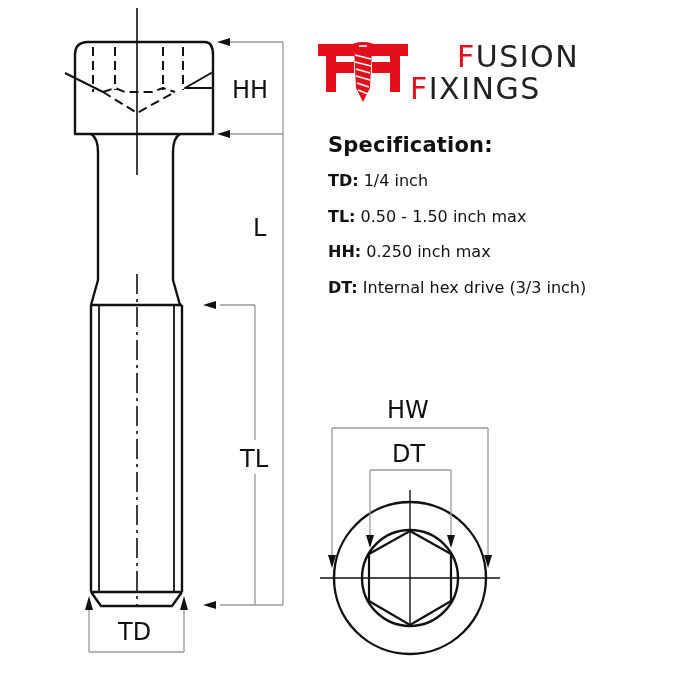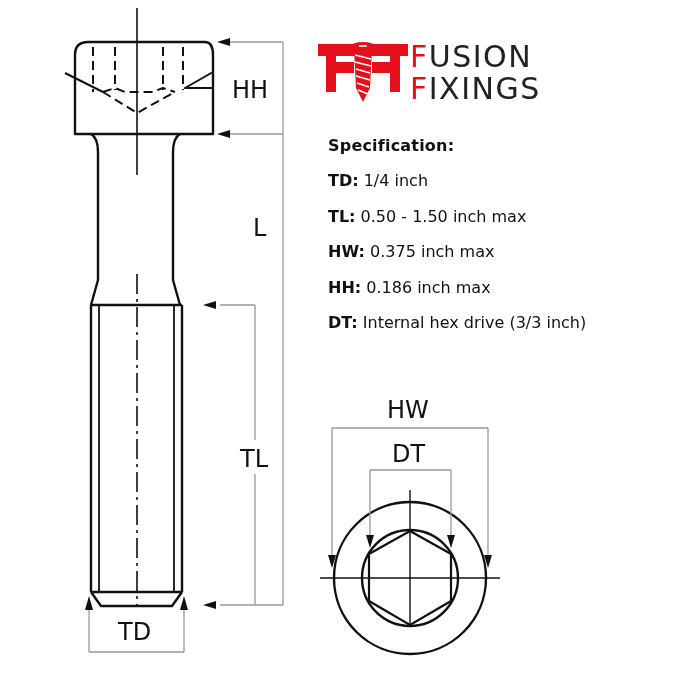--- a/index.html
+++ b/index.html
@@ -1,20 +1,20 @@
 <!DOCTYPE html>
 <html><head>
 <meta charset="utf-8">
 <style>
   html,body{margin:0;padding:0;background:#ffffff;}
   body{width:700px;height:700px;position:relative;overflow:hidden;font-family:"DejaVu Sans","Liberation Sans",sans-serif;}
   svg{position:absolute;left:0;top:0;}
   .dimlabel{font-family:"DejaVu Sans",sans-serif;font-size:24px;fill:#111;}
   .spec{position:absolute;left:328px;top:128px;color:#111;font-family:"DejaVu Sans",sans-serif;}
-  .spec .title{font-weight:bold;font-size:16px;line-height:35px;letter-spacing:0.2px;}
+  .spec .title{font-weight:bold;font-size:21px;line-height:35px;letter-spacing:0.2px;}
   .spec .row{font-size:16px;line-height:35.5px;white-space:nowrap;}
   .spec .row b{font-weight:bold;}
   .logo{position:absolute;left:318px;top:40px;width:260px;height:64px;}
   .logo-word{position:absolute;left:92px;font-family:"DejaVu Sans",sans-serif;font-size:30px;letter-spacing:1.5px;color:#222;line-height:30px;}
   .logo-word .first{color:#e3101b;}
 </style>
 </head>
 <body>
 
 <div class="logo">
@@ -29,30 +29,29 @@
     <g stroke="#ffffff" stroke-width="1.6" fill="none">
       <path d="M37,15 L53,19"></path>
         <path d="M37,22 L53,26"></path>
         <path d="M38,29 L52,33"></path>
       <path d="M38,36 L52,40"></path>
         <path d="M39,43 L51,47"></path>
         <path d="M40,50 L50,54"></path>
       <path d="M41,6 L49,6"></path>
     </g>
   </svg>
-  <div class="logo-word" style="top:2px;"><span class="first">F</span><span>USION</span></div>
+  <div class="logo-word" style="top:2px;margin-left:47px;"><span class="first">F</span><span>USION</span></div>
   <div class="logo-word" style="top:34px;"><span class="first">F</span><span>IXINGS</span></div>
 </div>
 
 <div class="spec">
   <div class="title">Specification:</div>
   <div class="row"><b>TD:</b><span> 1/4 inch</span></div>
   <div class="row"><b>TL:</b><span> 0.50 - 1.50 inch max</span></div>
-  <div class="row"><b>HW:</b><span> 0.375 inch max</span></div>
-  <div class="row"><b>HH:</b><span> 0.186 inch max</span></div>
+  <div class="row"><b>HH:</b><span> 0.250 inch max</span></div>
   <div class="row"><b>DT:</b><span> Internal hex drive (3/3 inch)</span></div>
 </div>
 
 <svg width="700" height="700" viewBox="0 0 700 700">
   <defs>
     <marker id="arr" viewBox="0 0 10 10" refX="9" refY="5" markerWidth="7" markerHeight="7" orient="auto-start-reverse">
       <path d="M0,2 L10,5 L0,8 z" fill="#111"></path>
     </marker>
   </defs>
 

